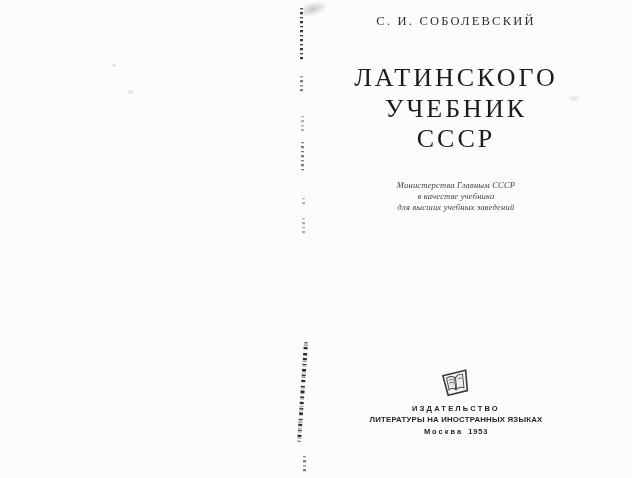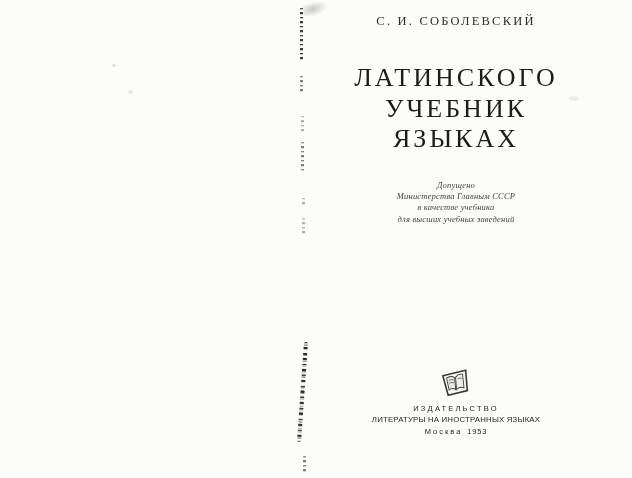--- a/index.html
+++ b/index.html
@@ -26,21 +26,21 @@
     top:63px; font-size:26px; line-height:30.5px; letter-spacing:3px;
     color:#1c1c1c;
   }
   .approval {
     top:180px; font-size:8.5px; font-style:italic; line-height:11.2px;
     letter-spacing:0.2px; color:#3d3d3d;
   }
   .logo-wrap { top:366px; height:36px; }
   .logo-wrap svg { display:inline-block; }
 
-  .sans { font-family:"Liberation Sans","DejaVu Sans",sans-serif; font-weight:normal; color:#262626; }
+  .sans { font-family:"Liberation Sans","DejaVu Sans",sans-serif; font-weight:bold; color:#262626; }
   .pub1 { top:404px; font-size:7.5px; letter-spacing:2.2px; }
   .pub2 { top:415px; font-size:7.8px; letter-spacing:0.2px;text-align:center; }
   .imprint { top:427px; font-size:7.5px; }
   .imprint .city { letter-spacing:2px; margin-right:5px; }
   .imprint .year { letter-spacing:0.8px; }
 
   
   .gm {
     position:absolute; width:2.5px; border-radius:1px;
     background-image:repeating-linear-gradient(to bottom,
@@ -82,25 +82,24 @@
   <div class="gm faint" style="left:302px; top:198px; height:8px;"></div>
   <div class="gm faint" style="left:302px; top:218px; height:16px;"></div>
   <div class="gm-lower" style="left:304px; top:342px; height:100px;"></div>
   <div class="gm med" style="left:303px; top:456px; height:18px;"></div>
 
   <div class="col author">С. И. СОБОЛЕВСКИЙ</div>
 
   <div class="col title">
     <div>ЛАТИНСКОГО</div>
     <div>УЧЕБНИК</div>
-    <div>ЯЗЫКАХ</div>
+    <div>СССР</div>
   </div>
 
   <div class="col approval">
-    <div>Допущено</div>
     <div>Министерства Главным СССР</div>
     <div>в качестве учебника</div>
     <div>для высших учебных заведений</div>
   </div>
 
   <div class="col logo-wrap">
     <svg width="30" height="34" viewBox="0 0 32 34" aria-hidden="true">
       <g transform="rotate(-10 16 17)">
         <path d="M3.5 7 L28.5 5.5 L26.5 27 L5.5 28.5 Z" fill="#f6f6f3" stroke="#3a3a3a" stroke-width="1.7"></path>
         <path d="M7 10 C10 8.5 14 9 15.5 11 L14.5 24 C13 22 9.5 21.5 7.5 23 Z" fill="#e7e7e3" stroke="#474747" stroke-width="1"></path>

